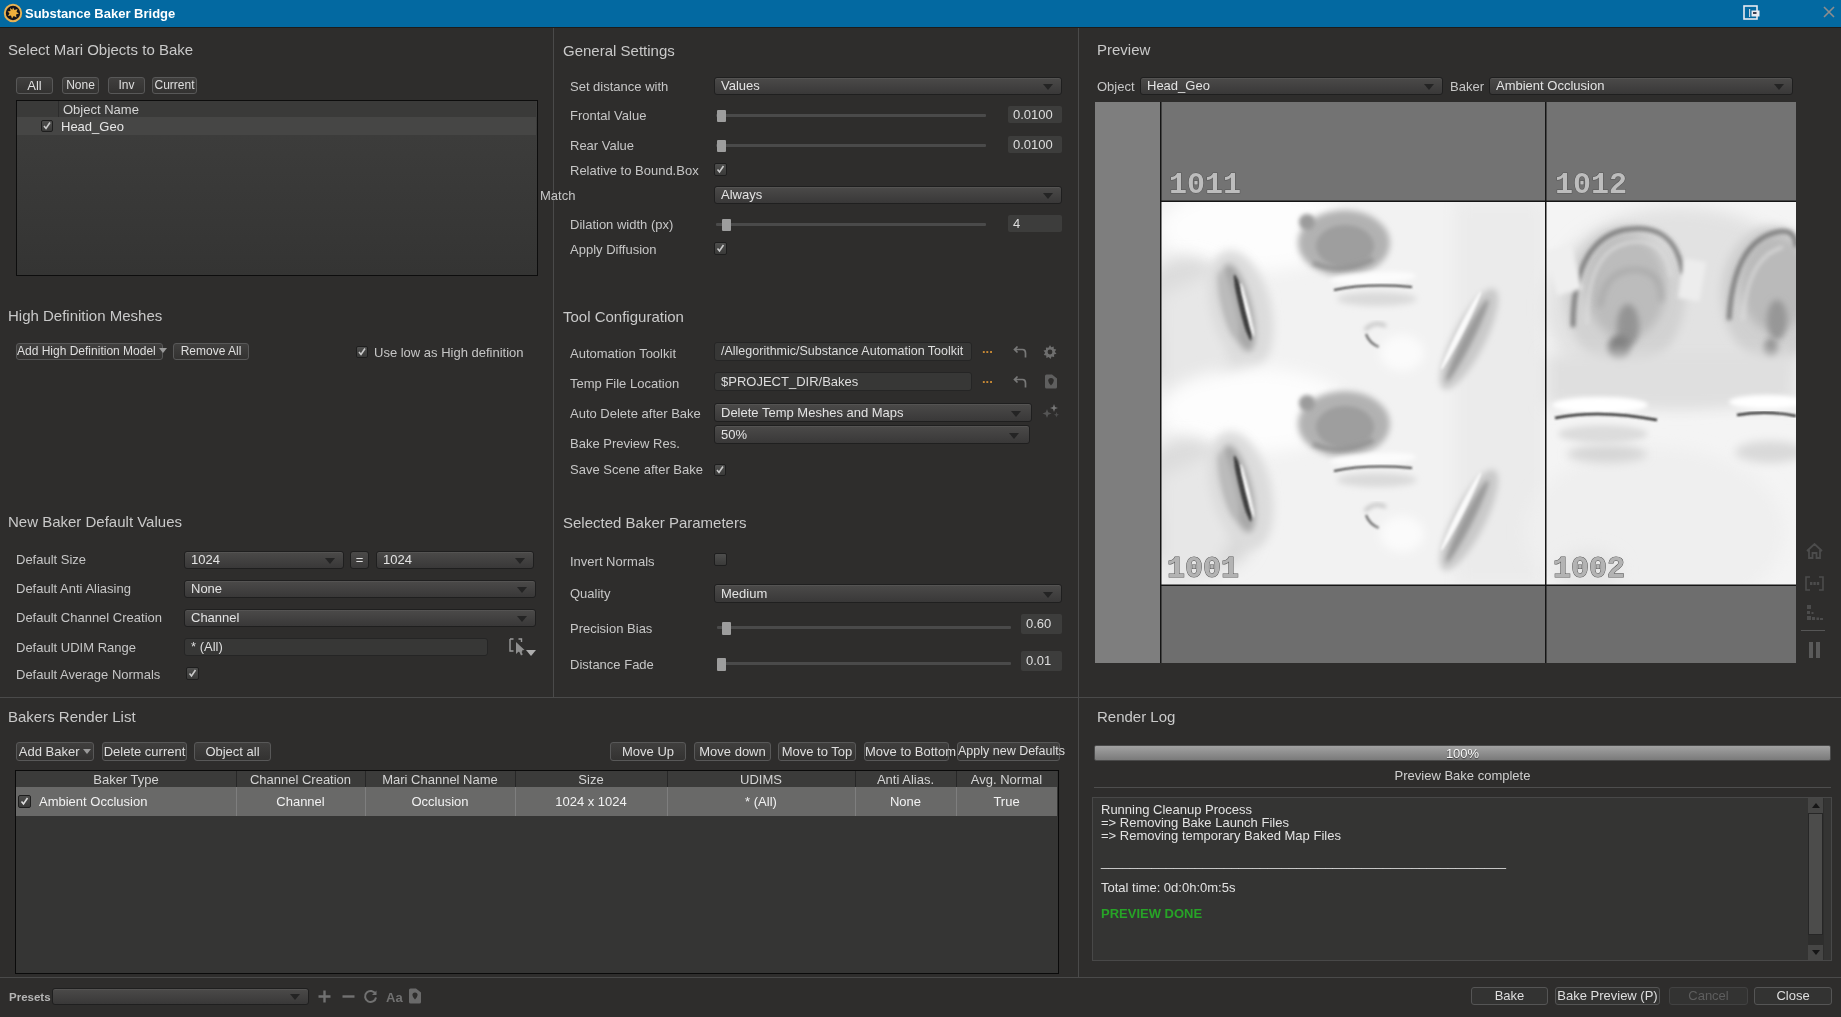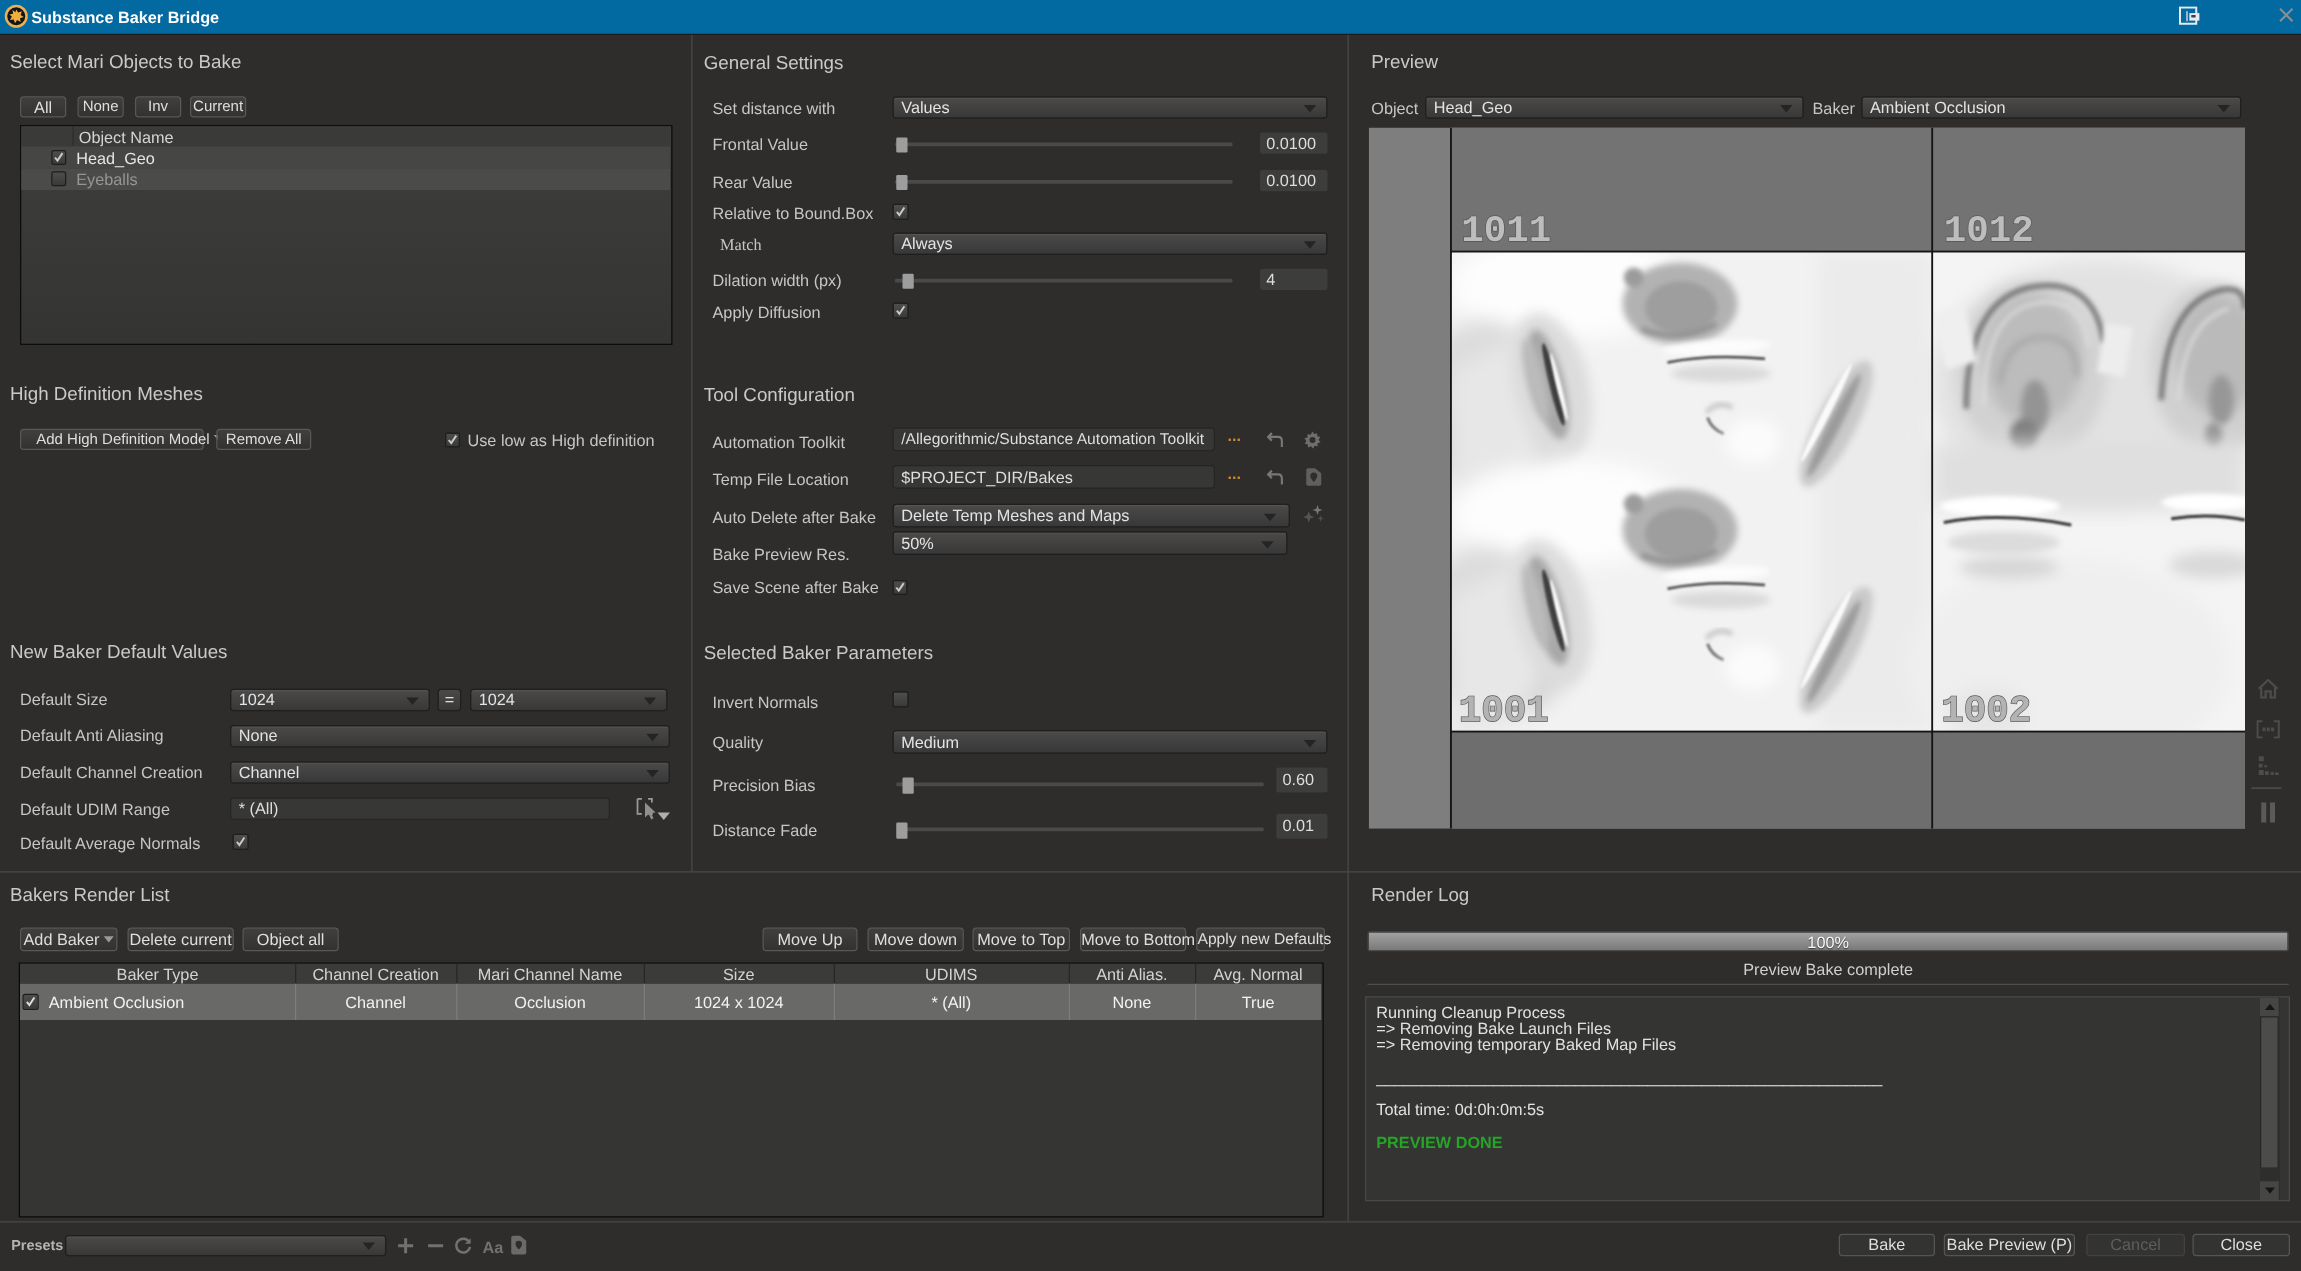--- a/index.html
+++ b/index.html
@@ -49,27 +49,23 @@
    <div class="abs" style="left:46px;top:1px;font-size:13px;color:#d5d5d5;">Object Name</div>
  </div>
  <div class="abs" style="left:0;top:16px;width:519px;height:18px;background:#464645;">
    <div class="chk" style="left:24px;top:3px;width:12px;height:12px;">
           <svg width="10" height="10" viewBox="0 0 10 10" style="position:absolute;left:0;top:0;">
             <path d="M2 5 L4 7.5 L8 1.5" stroke="#c9c9c9" stroke-width="1.6" fill="none"></path>
           </svg>
         </div>
    <div class="abs" style="left:44px;top:2px;font-size:13px;color:#e6e6e6;">Head_Geo</div>
  </div>
- <div class="abs" style="left:0;top:34px;width:519px;height:17px;background:#4b4b4a;">
-   <div class="chk" style="left:24px;top:2px;width:12px;height:12px;"></div>
-   <div class="abs" style="left:44px;top:1px;font-size:13px;color:#969696;">Eyeballs</div>
- </div>
 </div>
 <div class="hdr" style="left:8px;top:307px;">High Definition Meshes</div>
-<div class="btn" style="left:16px;top:343px;width:147px;height:17px;line-height:15px;font-size:12px;padding-left:12px;">Add High Definition Model <span style="display:inline-block;width:0;height:0;border-left:4px solid transparent;border-right:4px solid transparent;border-top:5px solid #9a9a9a;vertical-align:2px;"></span></div>
+<div class="btn" style="left:16px;top:343px;width:147px;height:17px;line-height:15px;font-size:12px;">Add High Definition Model <span style="display:inline-block;width:0;height:0;border-left:4px solid transparent;border-right:4px solid transparent;border-top:5px solid #9a9a9a;vertical-align:2px;"></span></div>
 <div class="btn" style="left:173px;top:343px;width:76px;height:17px;line-height:15px;font-size:12px;">Remove All</div>
 <div class="chk" style="left:356px;top:346px;width:12px;height:12px;">
       <svg width="10" height="10" viewBox="0 0 10 10" style="position:absolute;left:0;top:0;">
         <path d="M2 5 L4 7.5 L8 1.5" stroke="#c9c9c9" stroke-width="1.6" fill="none"></path>
       </svg>
     </div>
 <div class="lbl" style="left:374px;top:345px;">Use low as High definition</div>
 <div class="hdr" style="left:8px;top:513px;">New Baker Default Values</div>
 <div class="lbl" style="left:16px;top:552px;">Default Size</div>
 <div class="dd" style="left:184px;top:551px;width:160px;height:18px;line-height:16px;">1024<div class="dar" style="right:8px;top:6px;"></div></div>
@@ -104,21 +100,21 @@
 <div class="lbl" style="left:570px;top:138px;">Rear Value</div>
 <div class="trk" style="left:716px;top:144px;width:270px;"></div>
 <div class="hnd" style="left:717px;top:140px;"></div>
 <div class="vb" style="left:1008px;top:136px;width:54px;height:17px;line-height:17px;">0.0100</div>
 <div class="lbl" style="left:570px;top:163px;">Relative to Bound.Box</div>
 <div class="chk" style="left:714px;top:163px;">
       <svg width="11" height="11" viewBox="0 0 11 11" style="position:absolute;left:0;top:0;">
         <path d="M2.5 5.5 L4.5 8 L8.5 2" stroke="#c9c9c9" stroke-width="1.6" fill="none"></path>
       </svg>
     </div>
-<div class="lbl" style="left:576px;top:188px;font-family:Liberation Serif, serif;">Match</div>
+<div class="lbl" style="left:540px;top:188px;">Match</div>
 <div class="dd" style="left:714px;top:186px;width:348px;height:18px;line-height:16px;">Always<div class="dar" style="right:8px;top:6px;"></div></div>
 <div class="lbl" style="left:570px;top:217px;">Dilation width (px)</div>
 <div class="trk" style="left:716px;top:223px;width:270px;"></div>
 <div class="hnd" style="left:722px;top:219px;"></div>
 <div class="vb" style="left:1008px;top:215px;width:54px;height:17px;line-height:17px;">4</div>
 <div class="lbl" style="left:570px;top:242px;">Apply Diffusion</div>
 <div class="chk" style="left:714px;top:242px;">
       <svg width="11" height="11" viewBox="0 0 11 11" style="position:absolute;left:0;top:0;">
         <path d="M2.5 5.5 L4.5 8 L8.5 2" stroke="#c9c9c9" stroke-width="1.6" fill="none"></path>
       </svg>

